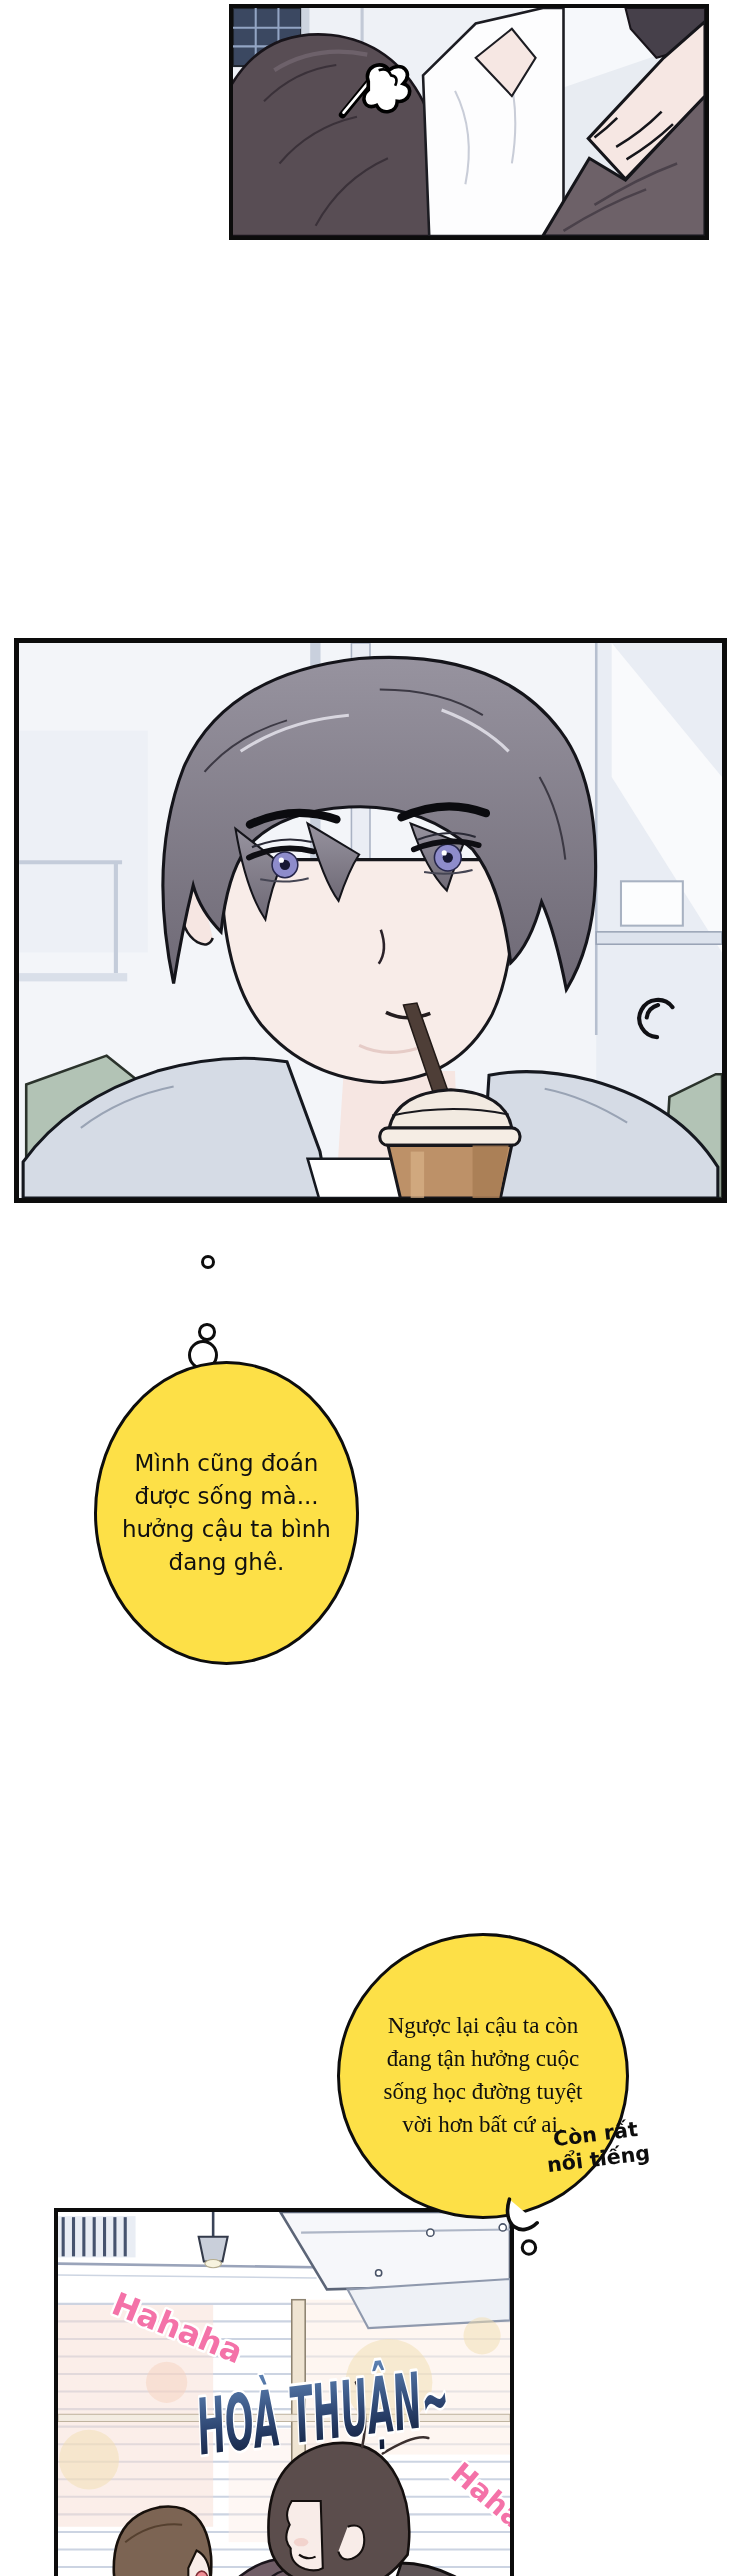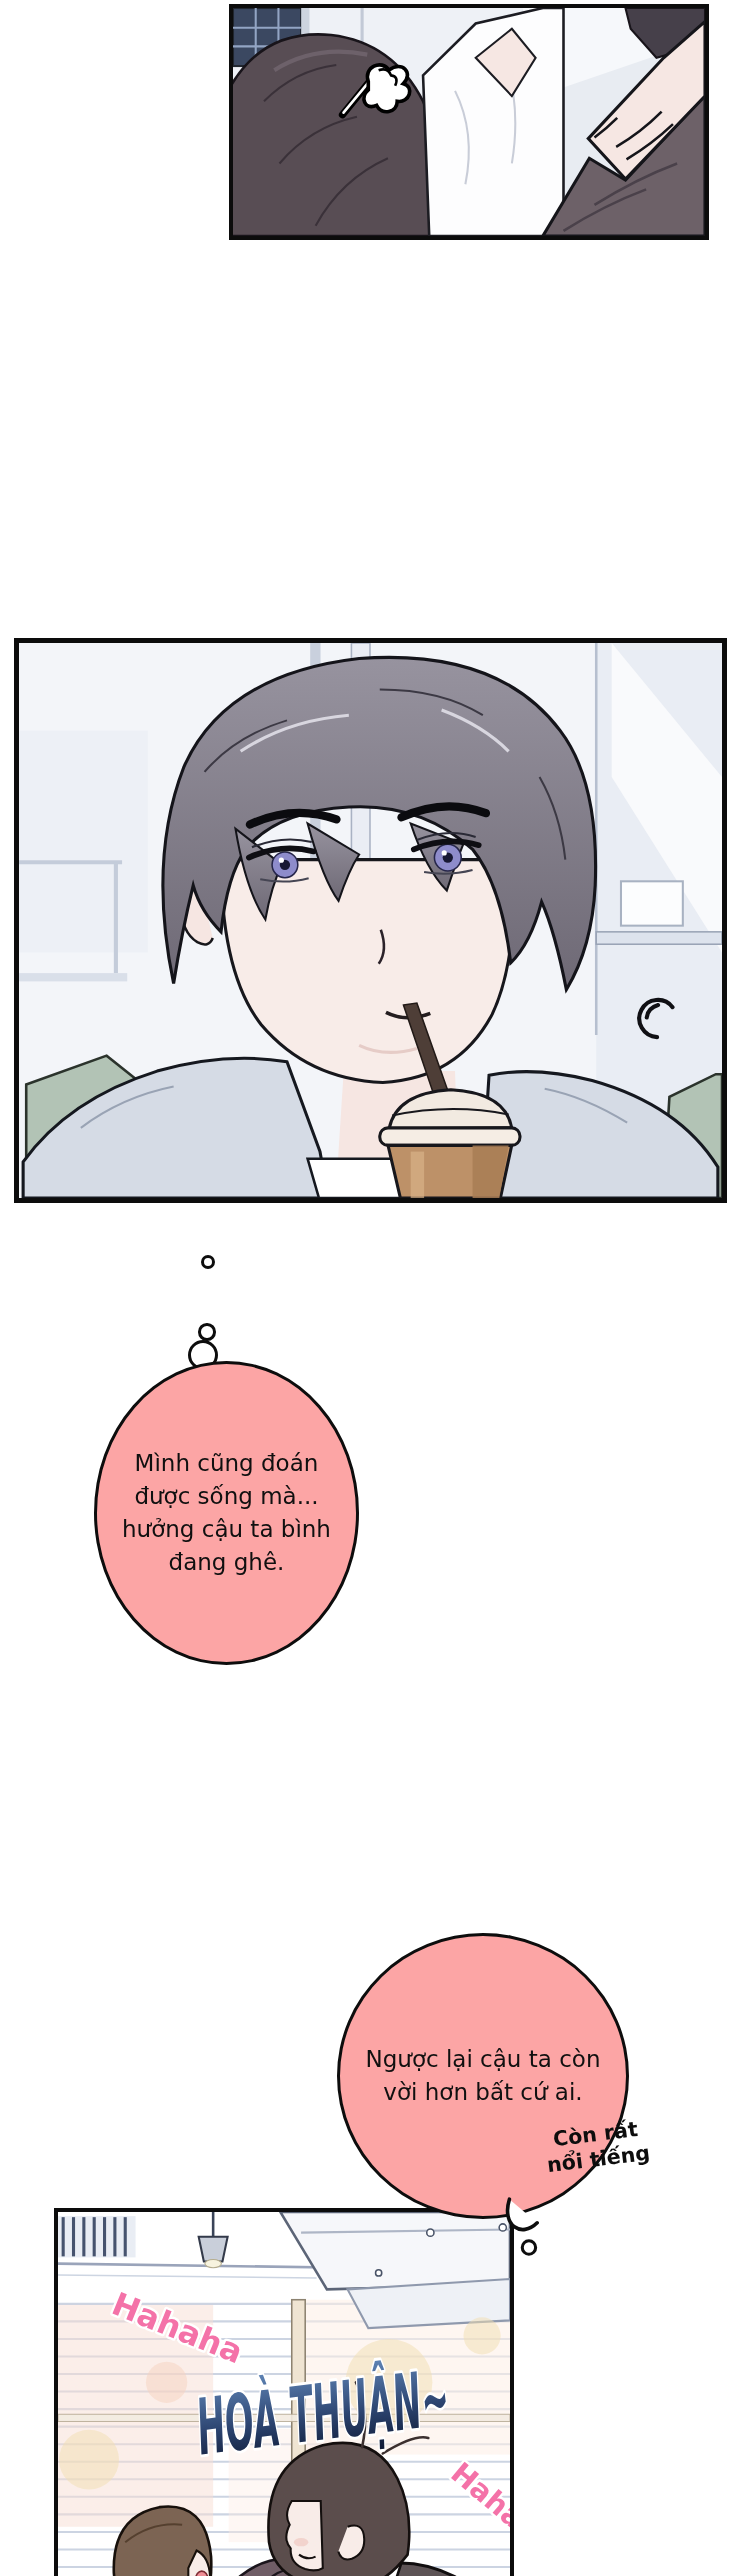--- a/index.html
+++ b/index.html
@@ -1,20 +1,20 @@
 <!DOCTYPE html>
 <html style="font-size:8.2px"><head>
 <meta charset="utf-8">
 <style>
   html,body{margin:0;padding:0;background:#ffffff;}
   .page{position:relative;width:742px;height:3472px;background:#ffffff;overflow:hidden;
         font-family:"DejaVu Sans",sans-serif;}
   .panel{position:absolute;border:4.6px solid #0c0c0c;background:#ffffff;overflow:hidden;box-sizing:border-box;}
   .panel svg{display:block;width:100%;height:100%;}
-  .bubble{position:absolute;background:#fca5a5;border:3.6px solid #0d0d0d;border-radius:50%;
+  .bubble{position:absolute;background:#fde047;border:3.6px solid #0d0d0d;border-radius:50%;
           display:flex;flex-direction:column;align-items:center;justify-content:center;
           z-index:6;text-align:center;color:#101010;box-sizing:border-box;}
   .bubble .ln{white-space:nowrap;font-size:23px;line-height:1.43;font-weight:500;}
   .trail-dot{position:absolute;background:#ffffff;border:3.1px solid #0d0d0d;border-radius:50%;z-index:5;box-sizing:border-box;}
   .tail{position:absolute;z-index:6;}
   .aside-note{position:absolute;z-index:7;color:#0d0d0d;font-weight:700;font-size:20.6px;line-height:1.22;
               text-align:center;transform:rotate(-7deg);white-space:nowrap;}
   .sfx-pink{font-weight:bold;fill:#f472a8;stroke:#ffffff;stroke-width:9px;paint-order:stroke;stroke-linejoin:round;
             font-family:"DejaVu Sans",sans-serif;}
   .sfx-blue{font-weight:bold;font-style:italic;stroke:#ffffff;stroke-width:11px;paint-order:stroke;stroke-linejoin:round;
@@ -288,22 +288,24 @@
       <g>
         <text class="sfx-pink" font-size="62" transform="translate(100,195) rotate(22)">Hahaha</text>
         <text class="sfx-blue" fill="url(#bluegrad)" font-size="150" transform="translate(276,470) rotate(-7) scale(0.43,1)">HOÀ THUẬN~</text>
         <text class="sfx-pink" font-size="56" transform="translate(756,512) rotate(40)">Haha</text>
         <text class="sfx-blue" fill="url(#bluegrad)" font-size="92" transform="translate(74,962) rotate(-8) scale(0.6,1)">THANH</text>
         <text class="sfx-blue" fill="url(#bluegrad)" font-size="92" transform="translate(50,1048) rotate(-8) scale(0.6,1)">XUÂN~</text>
       </g>
     </svg>
   </div>
 
-  <div class="bubble" style="left:337px;top:1933px;width:292px;height:286px;">
+  <div class="bubble" style="left:337px;top:1933px;width:292px;height:286px;font-family:Liberation Serif, serif;">
     <div class="ln">Ngược lại cậu ta còn</div>
+    <div class="ln">đang tận hưởng cuộc</div>
+    <div class="ln">sống học đường tuyệt</div>
     <div class="ln">vời hơn bất cứ ai.</div>
   </div>
   <svg class="tail" style="left:495px;top:2196px;" width="72" height="67" viewBox="0 0 140 130">
     <path d="M 28 6 C 12 58, 52 82, 82 52" fill="#ffffff" stroke="#0d0d0d" stroke-width="7" stroke-linecap="round"></path>
     <circle cx="66" cy="100" r="13" fill="#ffffff" stroke="#0d0d0d" stroke-width="6"></circle>
   </svg>
 
   <div class="aside-note" style="left:538px;top:2122px;width:118px;">
     <div>Còn rất</div>
     <div>nổi tiếng</div>

